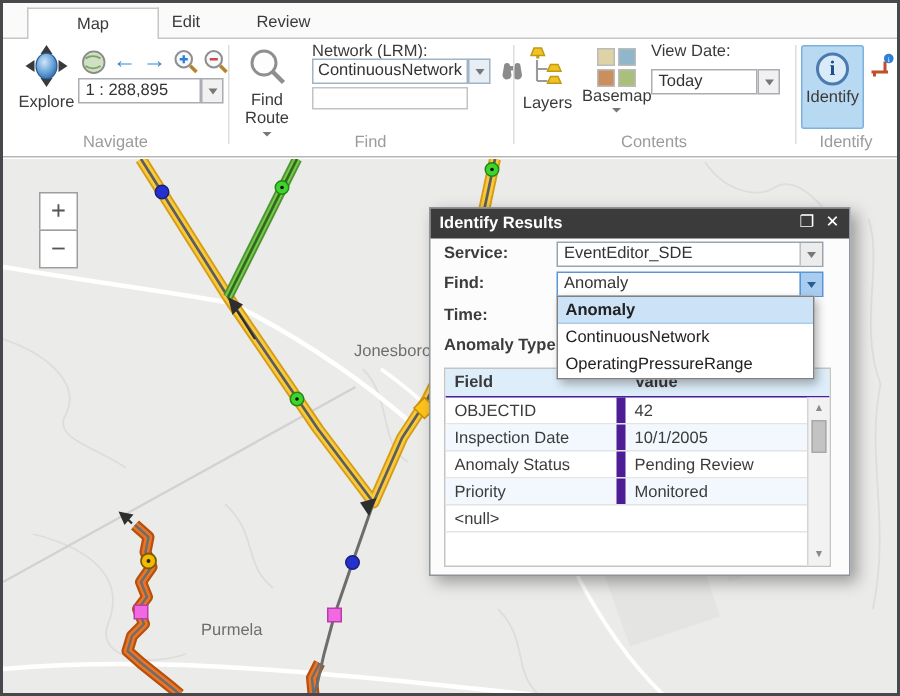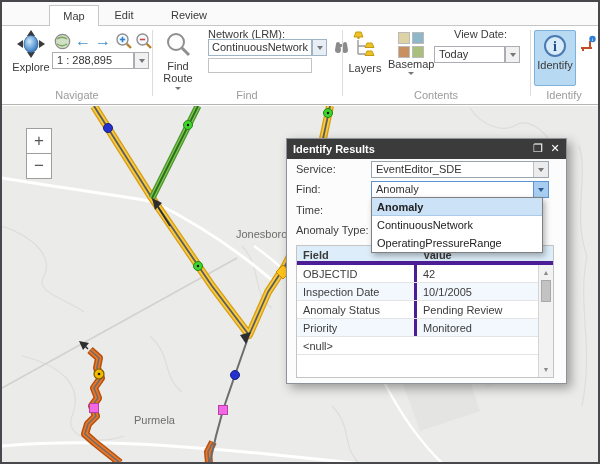--- a/index.html
+++ b/index.html
@@ -2,21 +2,21 @@
 <html><head>
 <meta charset="utf-8">
 <style>
   html,body{margin:0;padding:0;background:#888;}
   *{box-sizing:border-box;}
   .window{position:relative;width:600px;height:464px;background:#fff;border:2px solid #46484c;
           font-family:"Liberation Sans",sans-serif;font-size:11px;color:#333;overflow:hidden;}
   
   .tabbar{position:relative;height:24px;background:#fafafa;border-bottom:1px solid #c6c6c6;z-index:3;}
   .tab{position:absolute;top:3px;height:20px;line-height:20px;text-align:center;color:#3a3a3a;cursor:default;}
-  .tab-map{left:16px;width:50px;background:#fff;border:1px solid #c6c6c6;border-bottom:none;height:21px;margin-left:31px;}
+  .tab-map{left:16px;width:88px;background:#fff;border:1px solid #c6c6c6;border-bottom:none;height:21px;}
   .tab-edit{left:92px;width:60px;}
   .tab-review{left:152px;width:70px;}
   
   .ribbon{position:relative;height:79px;background:#fff;border-bottom:1px solid #b5b5b5;z-index:2;}
   .gsep{position:absolute;top:4px;bottom:8px;width:1px;background:#ddd;}
   .glabel{position:absolute;bottom:3px;color:#9b9b9b;text-align:center;}
   .rbtn{position:absolute;text-align:center;color:#3a3a3a;}
   .explore{left:6px;top:3px;width:46px;}
   .icon-abs{position:absolute;}
   .arrow-glyph{font-size:16px;font-weight:bold;color:#3e8ecb;line-height:16px;}
@@ -44,36 +44,36 @@
   .zoomctl{position:absolute;left:24px;top:22px;z-index:2;}
   .zbtn{width:26px;height:26px;background:#fff;border:1px solid #9e9e9e;font-size:17px;line-height:24px;text-align:center;color:#555;}
   .zbtn+.zbtn{margin-top:-1px;}
   
   .dialog{position:absolute;left:284px;top:32px;width:281px;height:246px;background:#fcfcfc;border:1px solid #8e9399;
           box-shadow:4px 4px 10px rgba(0,0,0,.35);z-index:4;}
   .dlg-title{height:20px;background:#3b3b3b;color:#fff;font-weight:bold;line-height:20px;padding-left:6px;position:relative;}
   .dlg-ctrl{position:absolute;top:0;height:20px;line-height:19px;text-align:center;width:16px;color:#fff;font-weight:normal;}
   .dlg-max{right:20px;font-size:11px;}
   .dlg-close{right:3px;font-size:11px;}
-  .dl{position:absolute;left:9px;color:#3c3c3c;}
+  .dl{position:absolute;left:9px;color:#3c3c3c;font-weight:bold;}
   .combo{position:absolute;left:84px;width:178px;height:17px;border:1px solid #9aa4ad;background:#fff;line-height:15px;padding-left:4px;}
   .combo .cbtn{position:absolute;right:0;top:0;width:15px;height:15px;background:#ececec;border-left:1px solid #c0c0c0;display:flex;align-items:center;justify-content:center;}
   .combo-active{border-color:#5c95d6;}
   .combo-active .cbtn{background:#a9cdf0;border-left-color:#5c95d6;}
   .combo-active .caret{border-top-color:#2a5b8f;}
   .dropdown{position:absolute;left:84px;top:58px;width:172px;background:#fff;border:1px solid #808080;box-shadow:2px 3px 6px rgba(0,0,0,.3);z-index:6;}
   .dd-item{height:18px;line-height:18px;padding-left:5px;color:#222;}
   .dd-sel{background:#cbe2f7;font-weight:bold;border-bottom:1px solid #aacbe9;}
   .dtable{position:absolute;left:9px;top:106px;width:258px;height:133px;border:1px solid #c4c4c4;background:#fff;overflow:hidden;}
-  .thead{display:flex;height:19px;line-height:19px;background:#ddeefa;border-bottom:4px solid #4c1d95;font-weight:bold;color:#3a3a3a;}
+  .thead{display:flex;height:19px;line-height:19px;background:#ddeefa;border-bottom:1px solid #4c1d95;font-weight:bold;color:#3a3a3a;}
   .th-f{width:120px;padding-left:6px;}
   .th-v{flex:1;padding-left:6px;}
   .tr{display:flex;height:18px;line-height:18px;border-bottom:1px solid #e4e4e4;width:241px;color:#3c3c3c;}
   .tr:nth-child(even){background:#f2f8fd;}
-  .td-f{width:120px;padding-left:6px;border-right:3px solid #4c1d95;}
+  .td-f{width:120px;padding-left:6px;border-right:6px solid #4c1d95;}
   .td-v{flex:1;padding-left:6px;}
   .vscroll{position:absolute;right:0;top:19px;bottom:0;width:15px;background:#f2f2f2;border-left:1px solid #d5d5d5;}
   .s-arrow{position:absolute;left:0;width:100%;height:13px;font-size:7px;color:#8a8a8a;text-align:center;line-height:13px;}
   .s-up{top:1px;}  .s-down{bottom:1px;}
   .s-thumb{position:absolute;top:15px;left:2px;right:2px;height:22px;background:#c3c3c3;border:1px solid #a9a9a9;}
 </style>
 </head>
 <body>
 
 <div class="window">
@@ -177,21 +177,21 @@
     <div class="rbtn basemapbtn">
       <span class="bm-grid">
         <i style="background:#ddd3a4"></i>
           <i style="background:#8fb6c9"></i>
         <i style="background:#c98f5e"></i>
           <i style="background:#aabf7c"></i>
       </span>
       <div>Basemap</div>
       <span class="caret caret-sm" style="margin:2px auto 0 auto;display:block"></span>
     </div>
-    <div class="ribbon-lbl" style="left:452px;top:2px">View Date:</div>
+    <div class="ribbon-lbl" style="left:432px;top:2px">View Date:</div>
     <div class="todaycombo">Today</div>
     <div class="combo-btn" style="left:503px;top:20px">
         <span class="caret"></span>
       </div>
     <div class="glabel" style="left:340px;width:188px">Contents</div>
     <div class="gsep" style="left:528px"></div>
 
     <div class="rbtn identifybtn">
       <div class="id-circle">i</div>
       <div>Identify</div>

